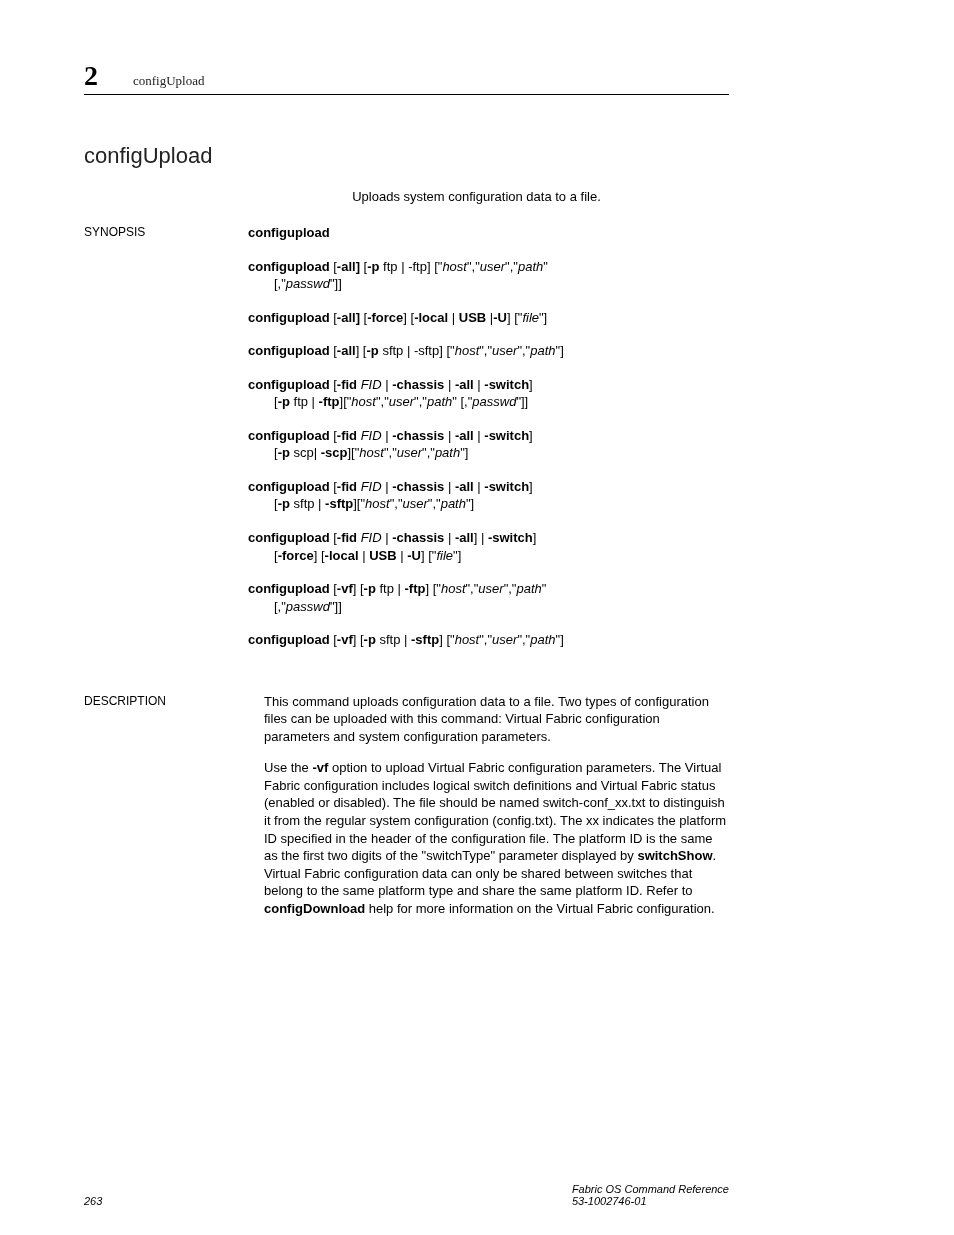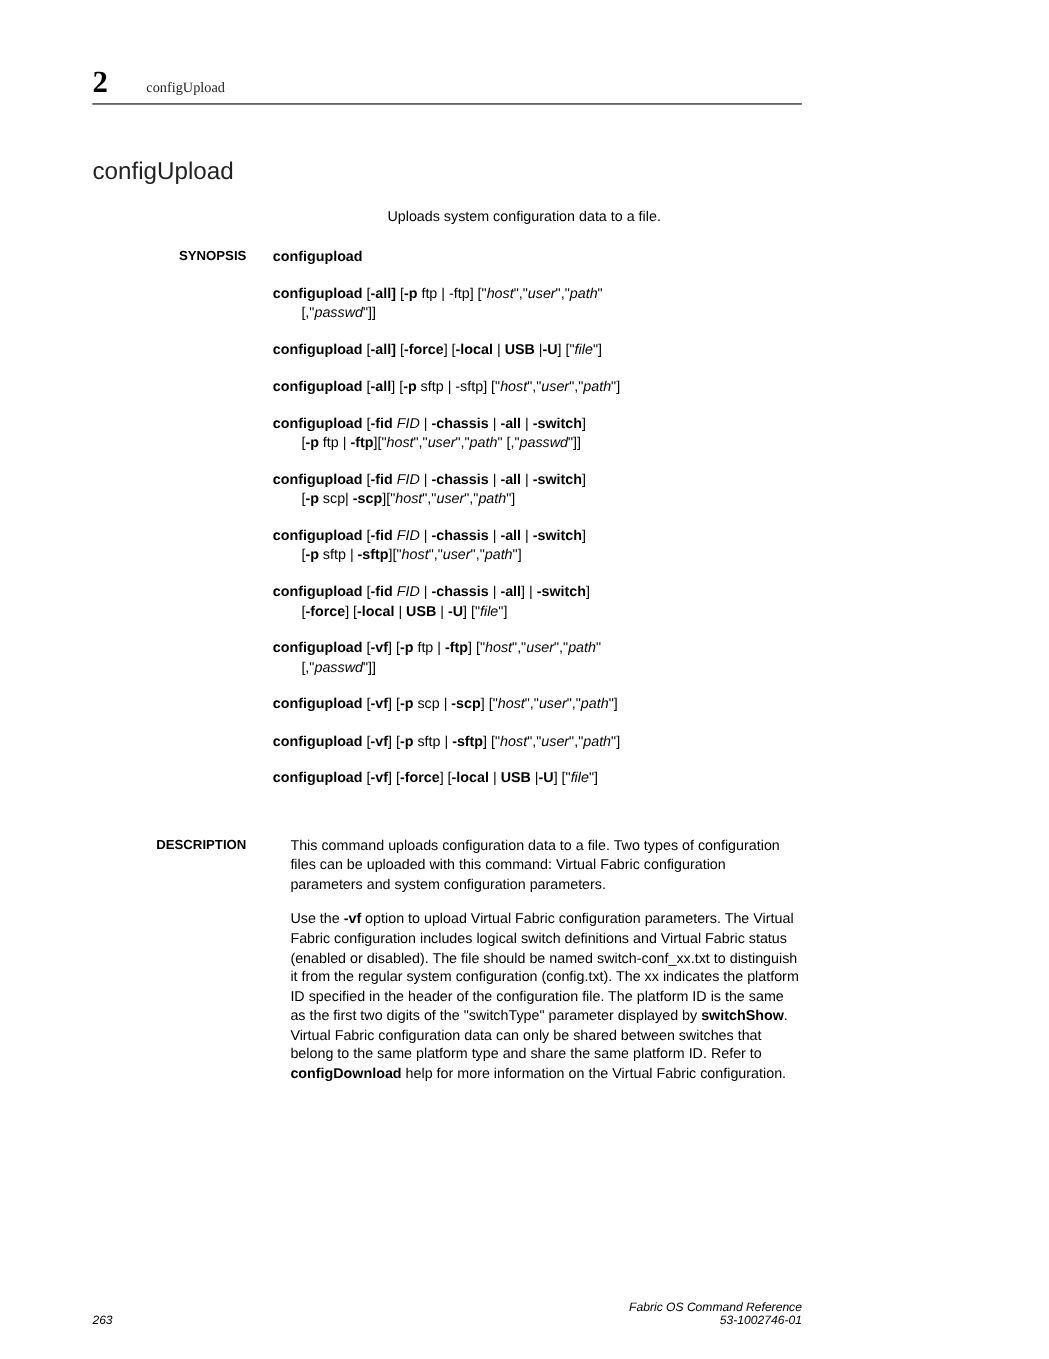--- a/index.html
+++ b/index.html
@@ -44,22 +44,21 @@
     color: #222;
   }
   .section {
     display: flex;
     align-items: flex-start;
     margin-bottom: 20px;
   }
   .section-label {
     width: 140px;
     min-width: 140px;
-    text-align: right;
-    font-weight: bold;
+    font-weight: normal;
     font-size: 12px;
     padding-right: 24px;
     padding-top: 1px;
   }
   .section-body {
     flex: 1;
   }
   .summary {
     margin: 0 0 20px 140px;
     padding-left: 0;
@@ -84,21 +83,21 @@
     bottom: 28px;
     left: 84px;
     right: 72px;
     display: flex;
     justify-content: space-between;
     font-size: 11px;
     font-style: italic;
     align-items: flex-end;
   }
   .footer-right {
-    text-align: right;
+    text-align: left;
     margin-top: 48px;
   }
 </style>
 </head>
 <body>
 
 <div class="page">
 
   <div class="header-row">
     <div class="chapter-num">
@@ -152,31 +151,25 @@
       <div class="syn-entry">
         <span class="bold">configupload</span><span> [</span><span class="bold">-fid </span><span class="ital">FID</span><span> | </span><span class="bold">-chassis</span><span> | </span><span class="bold">-all</span><span>] | </span><span class="bold">-switch</span><span>]</span><br>
         <span class="indent"><span>[</span><span class="bold">-force</span><span>] [</span><span class="bold">-local</span><span> | </span><span class="bold">USB</span><span> | </span><span class="bold">-U</span><span>] ["</span><span class="ital">file</span><span>"]</span></span>
       </div>
 
       <div class="syn-entry">
         <span class="bold">configupload</span><span> [</span><span class="bold">-vf</span><span>] [</span><span class="bold">-p</span><span> ftp | </span><span class="bold">-ftp</span><span>] ["</span><span class="ital">host</span><span>","</span><span class="ital">user</span><span>","</span><span class="ital">path</span><span>"</span><br>
         <span class="indent"><span>[,"</span><span class="ital">passwd</span><span>"]]</span></span>
       </div>
 
-      <div class="syn-entry">
-        <span class="bold">configupload</span><span> [</span><span class="bold">-vf</span><span>] [</span><span class="bold">-p</span><span> scp | </span><span class="bold">-scp</span><span>] ["</span><span class="ital">host</span><span>","</span><span class="ital">user</span><span>","</span><span class="ital">path</span><span>"]</span>
-      </div>
 
       <div class="syn-entry">
         <span class="bold">configupload</span><span> [</span><span class="bold">-vf</span><span>] [</span><span class="bold">-p</span><span> sftp | </span><span class="bold">-sftp</span><span>] ["</span><span class="ital">host</span><span>","</span><span class="ital">user</span><span>","</span><span class="ital">path</span><span>"]</span>
       </div>
 
-      <div class="syn-entry">
-        <span class="bold">configupload</span><span> [</span><span class="bold">-vf</span><span>] [</span><span class="bold">-force</span><span>] [</span><span class="bold">-local</span><span> | </span><span class="bold">USB</span><span> |</span><span class="bold">-U</span><span>] ["</span><span class="ital">file</span><span>"]</span>
-      </div>
 
     </div>
   </div>
 
   <div class="section" style="margin-top:28px;">
     <div class="section-label">DESCRIPTION</div>
     <div class="section-body">
       <div class="desc-para">This command uploads configuration data to a file. Two types of configuration files can be uploaded with this command: Virtual Fabric configuration parameters and system configuration parameters.</div>
       <div class="desc-para">
         <span>Use the </span><span class="bold">-vf</span><span> option to upload Virtual Fabric configuration parameters. The Virtual Fabric configuration includes logical switch definitions and Virtual Fabric status (enabled or disabled). The file should be named switch-conf_xx.txt to distinguish it from the regular system configuration (config.txt). The xx indicates the platform ID specified in the header of the configuration file. The platform ID is the same as the first two digits of the "switchType" parameter displayed by </span><span class="bold">switchShow</span><span>. Virtual Fabric configuration data can only be shared between switches that belong to the same platform type and share the same platform ID. Refer to </span><span class="bold">configDownload</span><span> help for more information on the Virtual Fabric configuration.</span>

